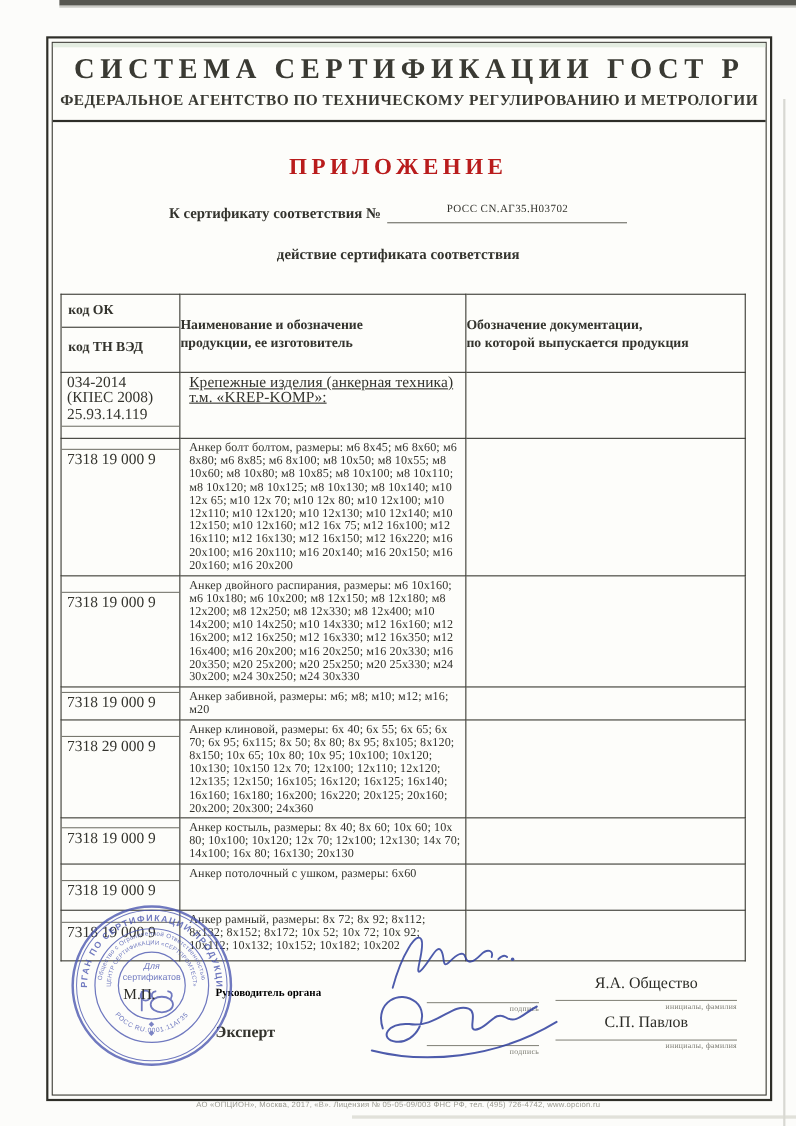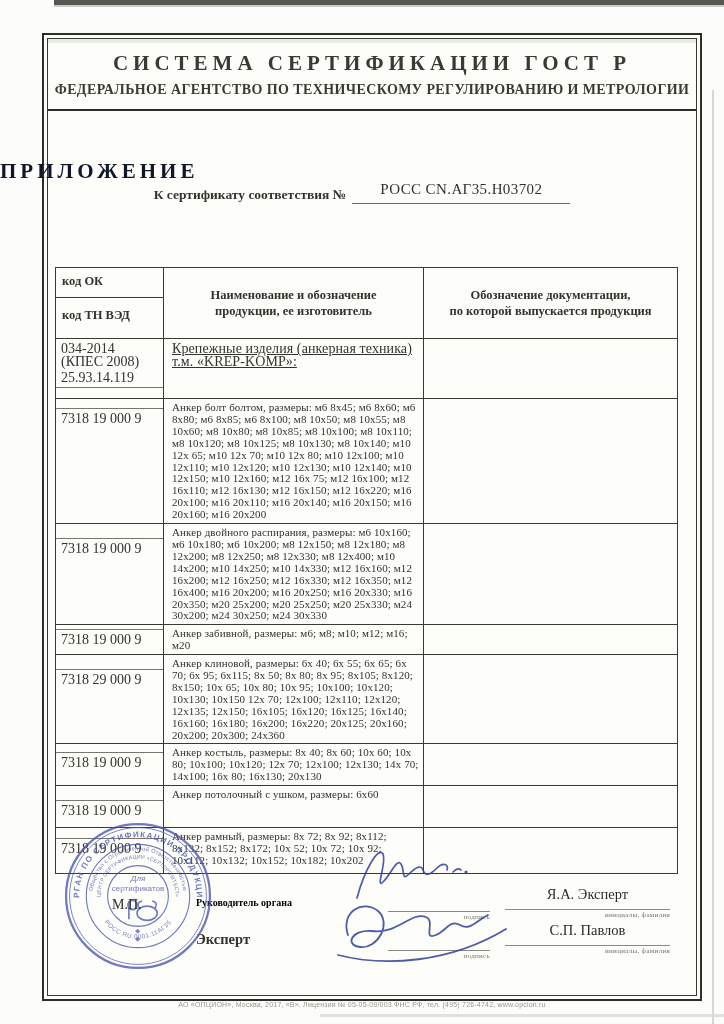--- a/index.html
+++ b/index.html
@@ -11,46 +11,46 @@
   .scan-right{position:absolute;top:90px;bottom:0;left:712px;width:2px;background:#c9c9c2;opacity:.7;}
   .scan-bottom{position:absolute;left:320px;top:1014px;right:0;height:3px;background:#d9d9d2;opacity:.8;}
 
   
   .frame{position:absolute;left:42px;top:33px;width:656px;height:964px;border:2.5px solid #2e2e28;background:#fdfdfa;}
   .frame-inner{position:absolute;inset:3px;border:1px solid #3a3a33;}
   .guilloche-top{position:absolute;left:0;right:0;top:0;height:4px;background:#cfe0cc;opacity:.55;}
 
   .header-box{position:absolute;left:0;right:0;top:0;height:70px;border-bottom:2px solid #2e2e28;
               display:flex;flex-direction:column;align-items:center;justify-content:center;gap:6px;}
-  .h-title{font-weight:bold;font-size:21px;letter-spacing:5px;color:#3a3a33;}
+  .h-title{font-weight:bold;font-size:26px;letter-spacing:5px;color:#3a3a33;}
   .h-sub{font-weight:bold;font-size:14px;letter-spacing:.4px;color:#3a3a33;}
 
   .blank-number{position:absolute;top:119px;right:62px;white-space:nowrap;}
   .blank-number .num-sign{font-size:19px;font-weight:bold;color:#3a3a33;vertical-align:2px;}
   .blank-number .num-digits{font-family:"DejaVu Sans Mono", monospace;font-size:24px;letter-spacing:5px;color:#cc4a3c;margin-left:6px;}
 
-  .app-title{position:absolute;left:0;right:0;top:159px;text-align:left;font-weight:bold;font-size:21px;letter-spacing:4px;color:#0f172a;}
+  .app-title{position:absolute;left:0;right:0;top:139px;text-align:center;font-weight:bold;font-size:21px;letter-spacing:4px;color:#b91c1c;}
 
   .cert-line{position:absolute;left:0;right:0;top:186px;text-align:center;font-size:13.5px;font-weight:bold;color:#33332d;}
   .cert-num-wrap{display:inline-block;width:218px;border-bottom:1px solid #6b6b63;text-align:center;margin-left:6px;}
-  .cert-num{position:relative;top:-5px;font-weight:normal;font-size:15px;letter-spacing:.4px;}
+  .cert-num{position:relative;top:-5px;font-weight:normal;font-size:10px;letter-spacing:.4px;}
 
   .desc{position:absolute;left:0;right:0;top:222px;text-align:center;font-weight:bold;font-size:13.5px;line-height:18px;color:#33332d;}
 
   
   table.products{position:absolute;left:55px;top:267px;width:622px;border-collapse:collapse;table-layout:fixed;}
   table.products{border:1.5px solid #2e2e28;}
   table.products td{border:1px solid #3a3a33;vertical-align:top;padding:0;overflow:hidden;}
   .col-code{width:108px;}
   .col-prod{width:260px;}
   .col-doc{width:254px;}
   .th-cell{font-weight:bold;font-size:12.5px;color:#33332d;}
   .hdr-left-top{height:30px;border-bottom:1px solid #3a3a33;padding:6px 0 0 6px;box-sizing:border-box;}
   .hdr-left-bot{padding:10px 0 0 6px;}
-  .hdr-center{display:flex;flex-direction:column;justify-content:center;align-items:center;height:100%;text-align:center;line-height:16px;}
+  .hdr-center{display:flex;flex-direction:column;justify-content:center;align-items:flex-start;height:100%;text-align:center;line-height:16px;}
   .code-spacer{border-bottom:1px solid #77776e;}
   .code-txt{font-size:14px;padding:3px 3px 0 5px;line-height:13px;color:#33332d;}
   .tail-rule{border-top:1px solid #77776e;height:10px;margin-top:3px;}
   .prod-txt{font-size:11px;line-height:11.9px;padding:3px 4px 2px 8px;color:#33332d;letter-spacing:.1px;}
 
   
   .mp{position:absolute;left:112px;top:897px;font-size:14px;color:#2b2b26;z-index:3;}
   .role-head{position:absolute;left:196px;top:897px;font-weight:bold;font-size:10px;color:#000000;}
   .role-expert{position:absolute;left:196px;top:931px;font-weight:bold;font-size:14.5px;color:#33332d;}
 
@@ -86,20 +86,21 @@
   </div>
 
 
   <div class="app-title">ПРИЛОЖЕНИЕ</div>
 
   <div class="cert-line">
     <span>К сертификату соответствия №</span><span class="cert-num-wrap"><span class="cert-num">РОСС CN.АГ35.Н03702</span></span>
   </div>
 
   <div class="desc">
+    <div>действие сертификата соответствия</div>
   </div>
 
   <table class="products">
     <colgroup>
         <col class="col-code">
         <col class="col-prod">
         <col class="col-doc">
       </colgroup>
     <tbody>
         <tr style="height:70px;">
@@ -267,21 +268,21 @@
 
   <svg class="sig2-svg" width="185" height="78" viewBox="0 0 185 78">
     <g stroke="#2f3f9e" stroke-width="1.8" fill="none" opacity="0.85" stroke-linecap="round">
       <path d="M 18,42 C 10,18 34,6 48,18 C 62,30 48,56 30,54 C 14,52 22,36 42,38 C 66,42 82,18 96,24 C 106,28 92,48 106,42 C 116,38 120,26 130,32 C 140,38 146,28 158,22"></path>
       <path d="M 8,62 C 55,74 120,70 176,36"></path>
     </g>
   </svg>
 
   <div class="sig-line" style="left:388px;top:911px;width:102px;"></div>
   <div class="sig-caption" style="left:388px;top:913px;width:102px;">подпись</div>
-  <div class="sig-name" style="left:505px;top:886px;width:165px;">Я.А. Эксперт</div>
+  <div class="sig-name" style="left:505px;top:886px;width:165px;">Я.А. Общество</div>
   <div class="sig-line" style="left:505px;top:909px;width:165px;"></div>
   <div class="sig-caption" style="left:505px;top:911px;width:165px;">инициалы, фамилия</div>
 
   <div class="sig-line" style="left:388px;top:950px;width:102px;"></div>
   <div class="sig-caption" style="left:388px;top:952px;width:102px;">подпись</div>
   <div class="sig-name" style="left:505px;top:922px;width:165px;">С.П. Павлов</div>
   <div class="sig-line" style="left:505px;top:945px;width:165px;"></div>
   <div class="sig-caption" style="left:505px;top:947px;width:165px;">инициалы, фамилия</div>
 
   <div class="imprint">АО «ОПЦИОН», Москва, 2017, «В».   Лицензия № 05-05-09/003 ФНС РФ, тел. (495) 726-4742, www.opcion.ru</div>

